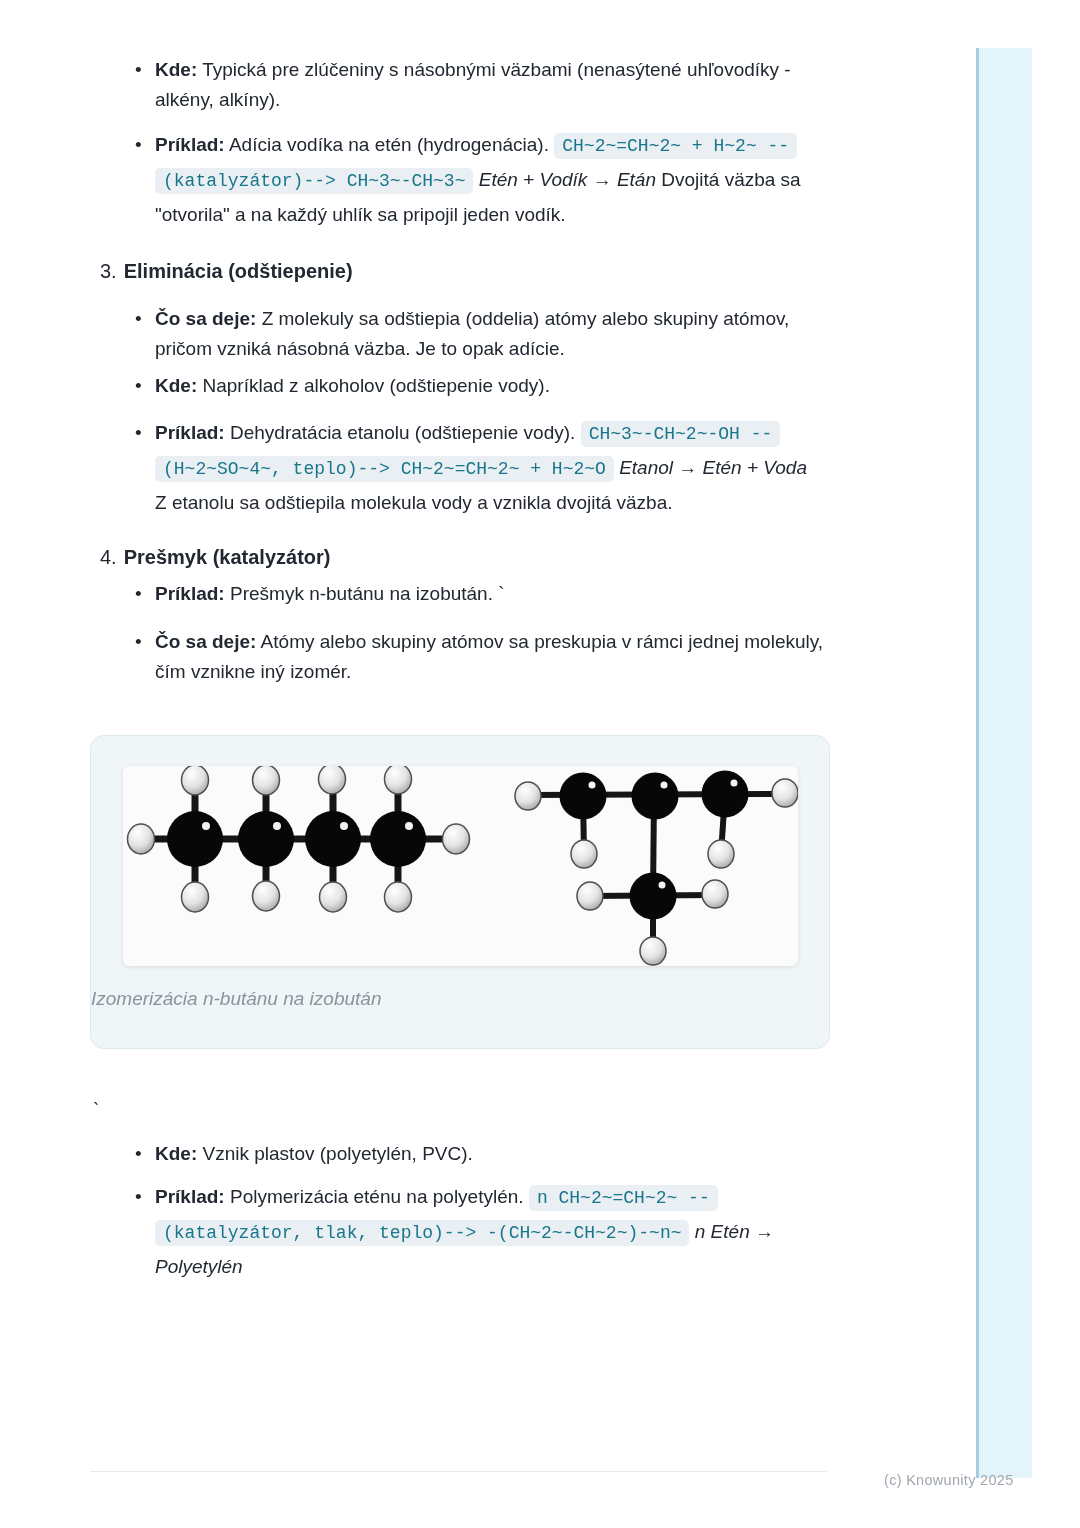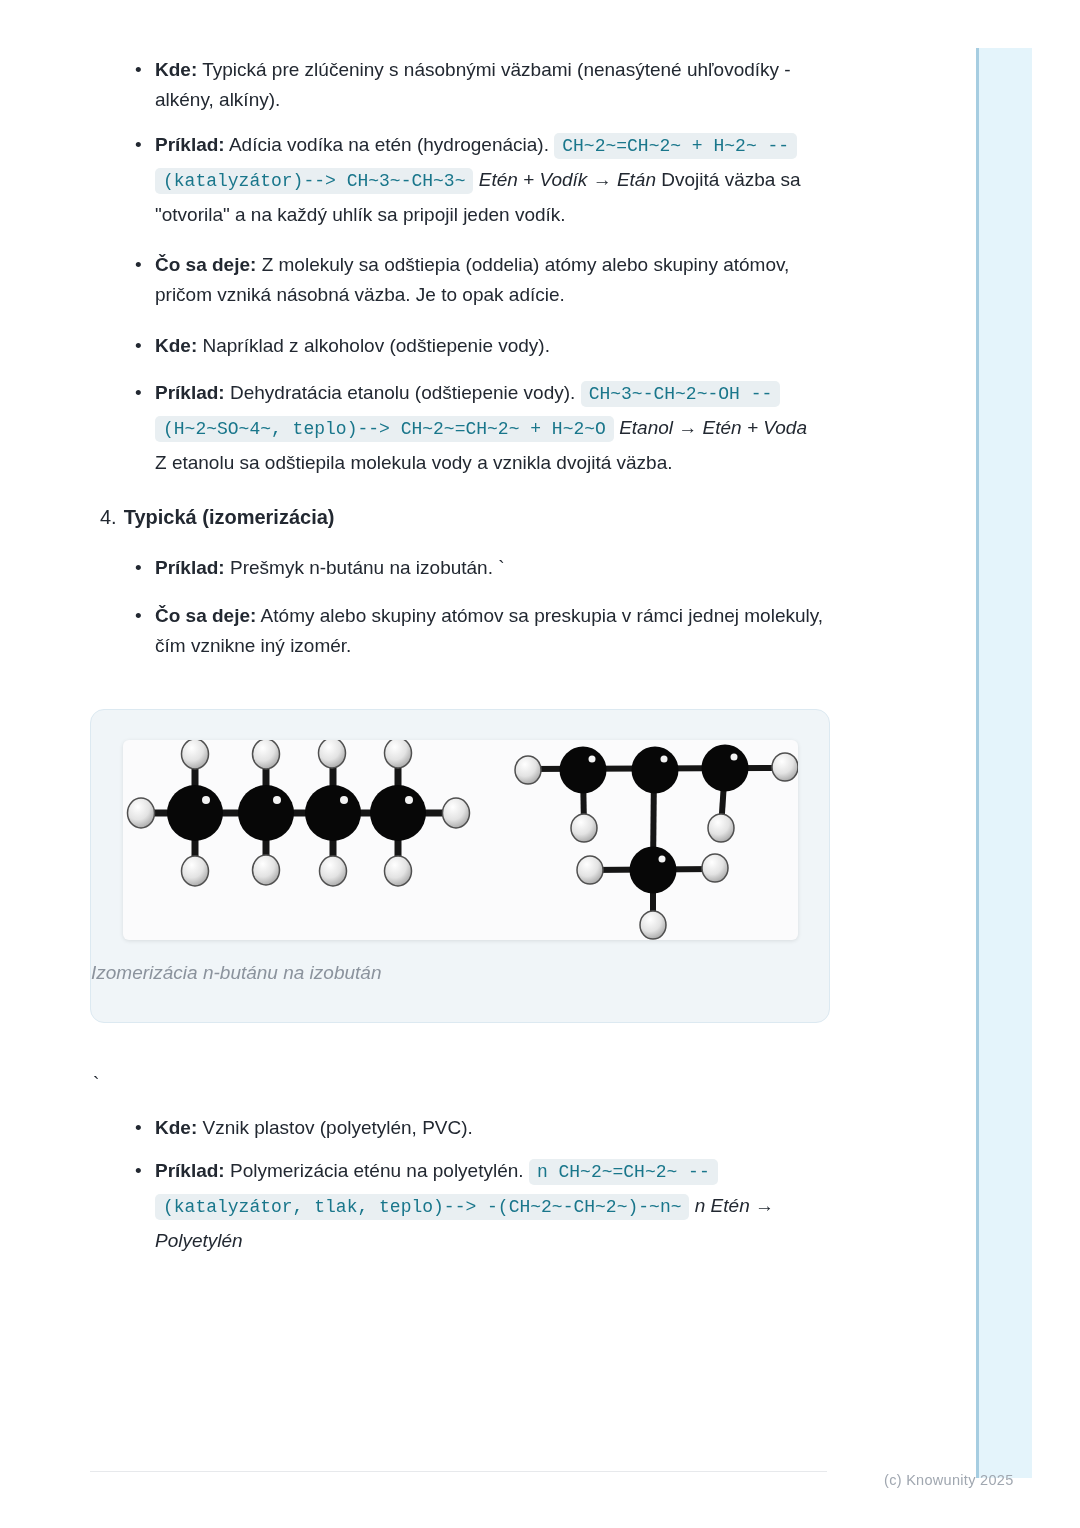--- a/index.html
+++ b/index.html
@@ -28,21 +28,21 @@
     padding:3px 8px; border-radius:5px;
     -webkit-box-decoration-break:clone; box-decoration-break:clone;
     white-space:pre-wrap;
   }
 
   .sec-head { margin-left:10px; font-size:20px; line-height:30px; }
   .sec-head .num { font-weight:400; margin-right:7px; }
   .sec-head .ttl { font-weight:bold; }
 
   .mt6{margin-top:6px}.mt10{margin-top:10px}.mt12{margin-top:12px}.mt14{margin-top:14px}
-  .mt16{margin-top:21px}.mt18{margin-top:18px}.mt22{margin-top:22px}.mt24{margin-top:24px}
+  .mt16{margin-top:7px}.mt18{margin-top:18px}.mt22{margin-top:22px}.mt24{margin-top:24px}
   .mt38{margin-top:38px}
 
   .figure-card {
     margin-top:48px; width:740px;
     background:#f0f5f8; border:1px solid #dce9f1; border-radius:14px;
     padding-top:30px; padding-bottom:38px;
   }
   .mol-frame {
     width:675px; height:200px; margin:0 auto; background:#fbfbfc;
     border-radius:6px; box-shadow:0 1px 4px rgba(0,0,0,0.10);
@@ -69,39 +69,42 @@
     </div>
 
     <div class="li example mt12">
       <b class="lbl">Príklad:</b>
       <span>Adícia vodíka na etén (hydrogenácia).</span>
       <code class="chip">CH~2~=CH~2~ + H~2~ --(katalyzátor)--&gt; CH~3~-CH~3~</code>
       <span class="it">Etén + Vodík → Etán</span>
       <span>Dvojitá väzba sa "otvorila" a na každý uhlík sa pripojil jeden vodík.</span>
     </div>
 
+    <div class="sec-head mt24">
+      <span class="num">3.</span><b class="ttl">Eliminácia (odštiepenie)</b>
+    </div>
 
     <div class="li mt18">
       <b class="lbl">Čo sa deje:</b>
       <span>Z molekuly sa odštiepia (oddelia) atómy alebo skupiny atómov, pričom vzniká násobná väzba. Je to opak adície.</span>
     </div>
     <div class="li mt16">
       <b class="lbl">Kde:</b>
       <span>Napríklad z alkoholov (odštiepenie vody).</span>
     </div>
     <div class="li example mt14">
       <b class="lbl">Príklad:</b>
       <span>Dehydratácia etanolu (odštiepenie vody).</span>
       <code class="chip">CH~3~-CH~2~-OH --(H~2~SO~4~, teplo)--&gt; CH~2~=CH~2~ + H~2~O</code>
       <span class="it">Etanol → Etén + Voda</span>
       <span class="block">Z etanolu sa odštiepila molekula vody a vznikla dvojitá väzba.</span>
     </div>
 
     <div class="sec-head mt22">
-      <span class="num">4.</span><b class="ttl">Typická (izomerizácia)</b>
+      <span class="num">4.</span><b class="ttl">Prešmyk (katalyzátor)</b>
     </div>
 
     <div class="li mt16">
       <b class="lbl">Príklad:</b>
       <span>Prešmyk n-butánu na izobután. `</span>
     </div>
     <div class="li mt18">
       <b class="lbl">Čo sa deje:</b>
       <span>Atómy alebo skupiny atómov sa preskupia v rámci jednej molekuly, čím vznikne iný izomér.</span>
     </div>

